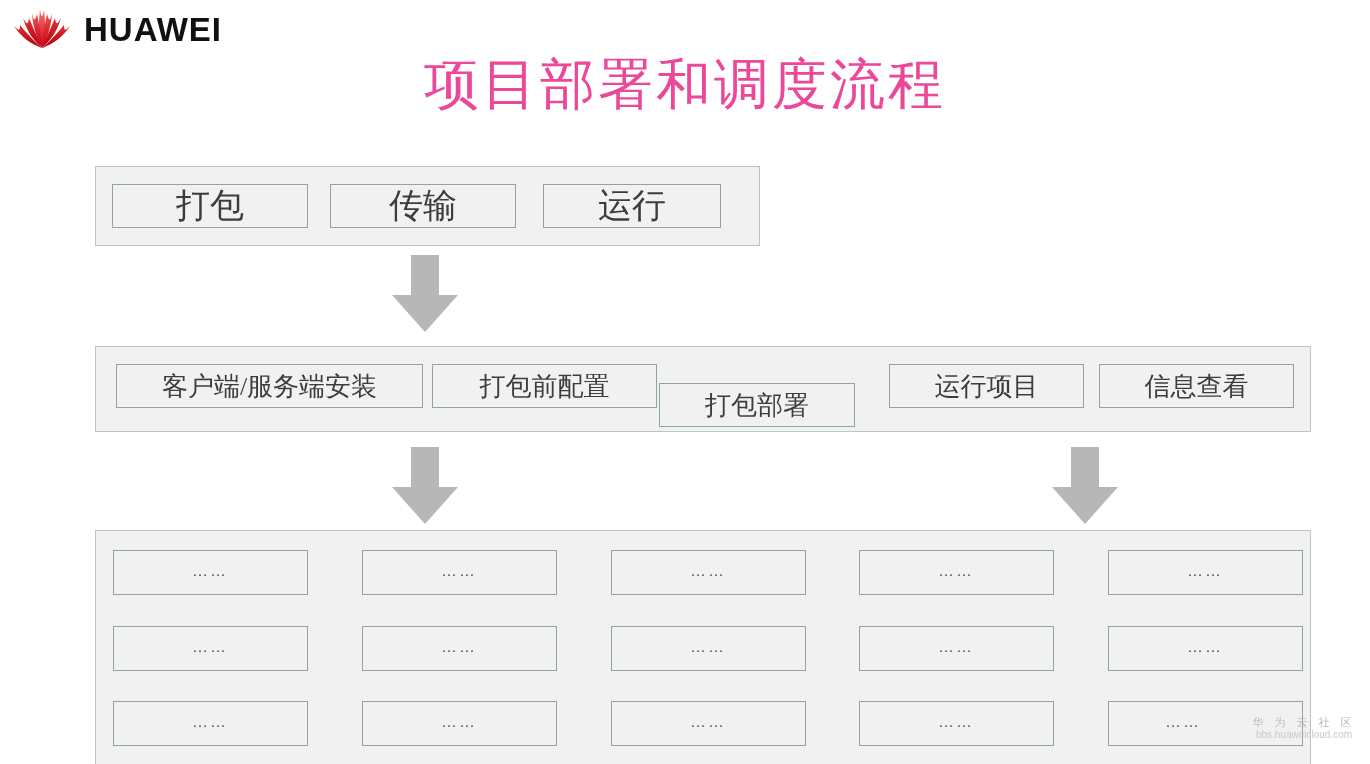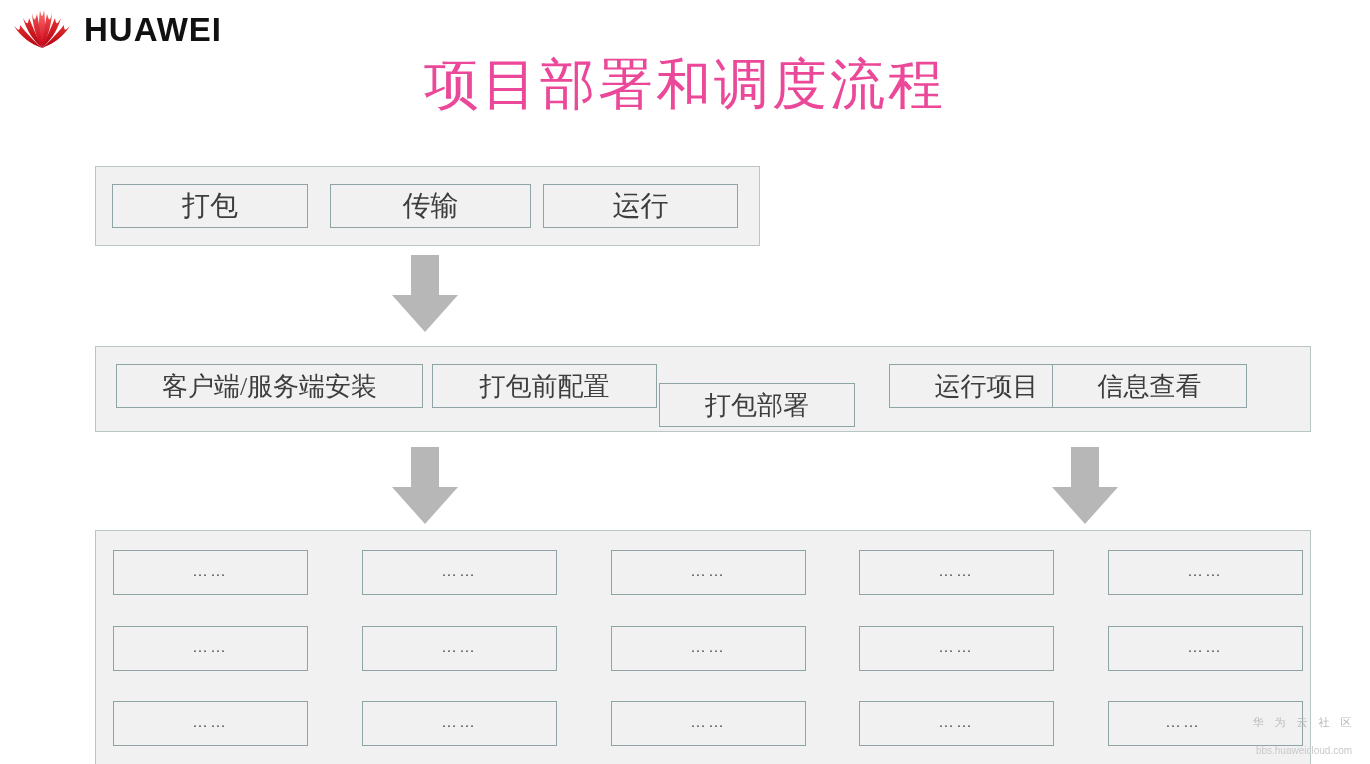--- a/index.html
+++ b/index.html
@@ -69,21 +69,21 @@
     display: flex;
     align-items: center;
     justify-content: center;
     color: #3d3d3d;
     font-family: "Liberation Serif", "DejaVu Serif", serif;
     white-space: nowrap;
   }
 
   
   #band-1 { left: 95px; top: 166px; width: 665px; height: 80px; }
-  .b1cell { font-size: 28px; height: 44px; top: 184px; }
+  .b1cell { font-size: 34px; height: 44px; top: 184px; }
 
   
   #band-2 { left: 95px; top: 346px; width: 1216px; height: 86px; }
   .b2cell { font-size: 26px; height: 44px; top: 364px; }
 
   
   #band-3 { left: 95px; top: 530px; width: 1216px; height: 240px; }
   .b3cell {
     height: 45px;
     width: 195px;
@@ -116,21 +116,21 @@
     color: #b9b9b9;
     letter-spacing: 4px;
     line-height: 1.1;
   }
   #watermark-url {
     font-family: "Liberation Sans", "DejaVu Sans", sans-serif;
     font-size: 10px;
     color: #c9c9c9;
     letter-spacing: 0px;
     line-height: 1.2;
-    margin-top: 17px;
+    margin-top: 1px;
   }
 </style>
 </head>
 <body>
 
 <div id="logo-area">
   <svg id="logo-mark" viewBox="0 0 64 42">
     <defs>
       <linearGradient id="pg1" x1="0" y1="0" x2="0" y2="1">
         <stop offset="0%" stop-color="#e53030"></stop>
@@ -167,39 +167,39 @@
 <div id="page-title">项目部署和调度流程</div>
 
 <div id="band-1" class="band"></div>
 <div id="band-2" class="band"></div>
 <div id="band-3" class="band"></div>
 
 <div id="dynamic-layer">
     <div class="cell b1cell" style="left: 112px; width: 196px;">
       <span>打包</span>
     </div>
-    <div class="cell b1cell" style="left: 330px; width: 201px;">
+    <div class="cell b1cell" style="left: 330px; width: 186px;">
       <span>传输</span>
     </div>
-    <div class="cell b1cell" style="left: 543px; width: 195px; justify-content: center;">
+    <div class="cell b1cell" style="left: 543px; width: 178px; justify-content: center;">
       <span>运行</span>
     </div>
     <div class="cell b2cell" style="left: 116px; width: 307px;">
       <span>客户端/服务端安装</span>
     </div>
     <div class="cell b2cell" style="left: 432px; width: 225px; align-items: center;">
       <span>打包前配置</span>
     </div>
     <div class="cell b2cell" style="left: 659px; width: 196px; margin-top: 19px;">
       <span>打包部署</span>
     </div>
     <div class="cell b2cell" style="left: 879px; width: 195px; margin-left: 10px;">
       <span>运行项目</span>
     </div>
-    <div class="cell b2cell" style="left: 1052px; width: 195px;">
+    <div class="cell b2cell" style="left: 1099px; width: 195px;">
       <span>信息查看</span>
     </div>
     <div class="cell b3cell" style="left: 113px; top: 550px;">
       <span>……</span>
     </div>
     <div class="cell b3cell" style="left: 362px; top: 550px;">
       <span>……</span>
     </div>
     <div class="cell b3cell" style="left: 611px; top: 550px;">
       <span>……</span>

